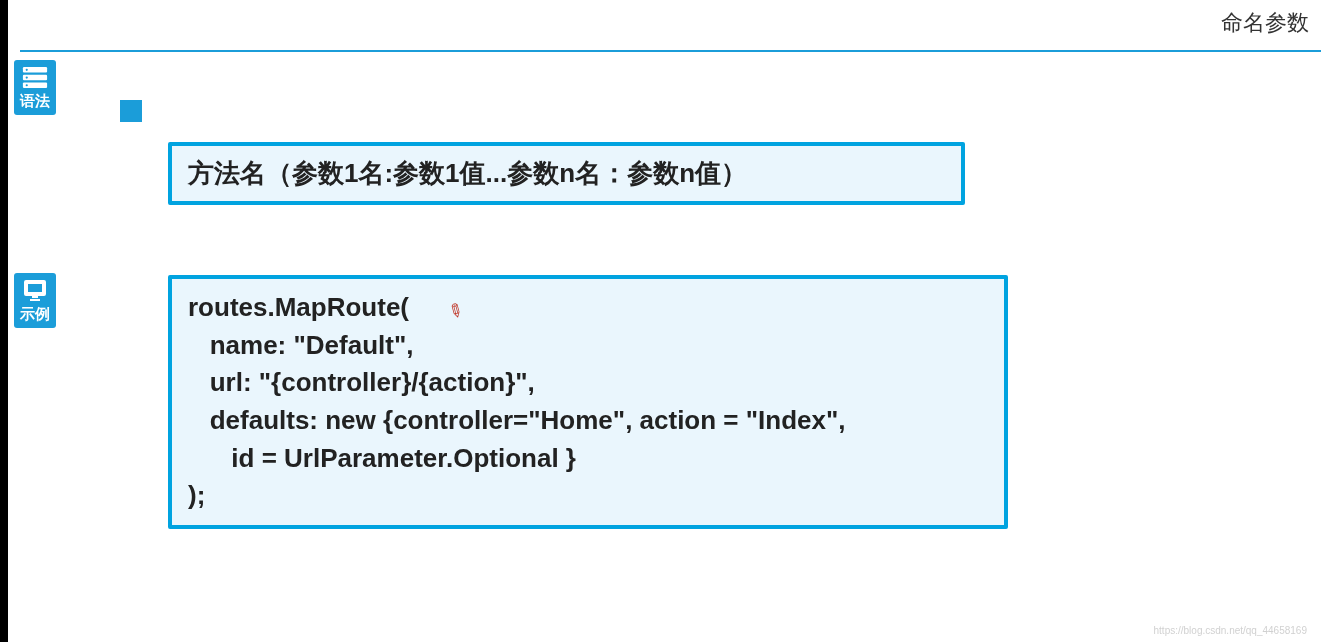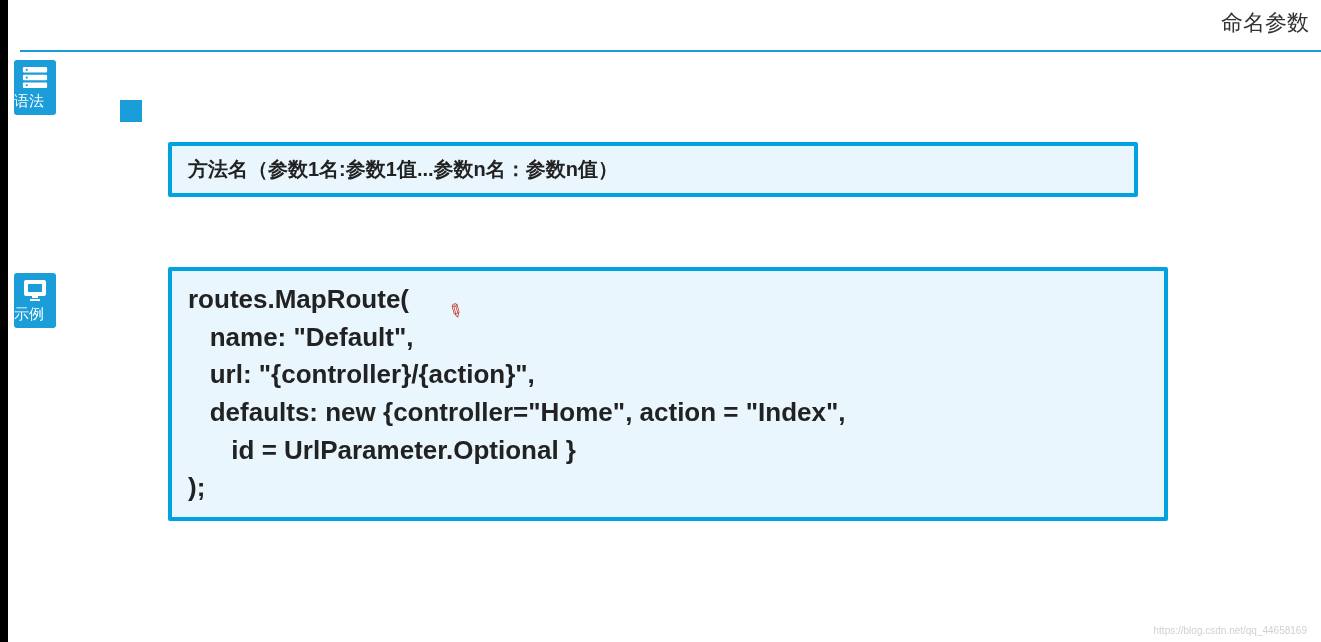--- a/index.html
+++ b/index.html
@@ -31,24 +31,25 @@
       font-weight: 500;
       background: #fff;
       padding-left: 12px;
     }
     .side-tab {
       position: absolute;
       left: 14px;
       width: 42px;
       background: #1b9dd9;
       color: #fff;
-      text-align: left;
+      text-align: center;
       border-radius: 3px;
       padding: 6px 0 4px;
       font-size: 15px;
+      font-weight: bold;
     }
     .side-tab .ico {
       width: 28px; height: 22px;
       margin: 0 auto 4px;
     }
     .tab-syntax { top: 60px; }
     .tab-example { top: 273px; }
     .content {
       position: absolute;
       left: 120px; top: 100px;
@@ -71,28 +72,28 @@
     }
     .heading.bold .txt b { font-weight: 800; }
     .box {
       margin-left: 48px;
       border: 4px solid #00a3e0;
       background: #eaf6fd;
       padding: 10px 16px;
       border-radius: 2px;
     }
     .syntax-box {
-      width: 970px;
-      font-size: 20px;
+      width: 797px;
+      font-size: 26px;
       font-weight: 700;
       color: #222;
     }
     .gap { height: 70px; }
     .code-box {
-      width: 1000px;
+      width: 840px;
       font-size: 26px;
       font-weight: 700;
       color: #222;
       line-height: 1.45;
       white-space: pre;
       font-family: Arial, "Microsoft YaHei", sans-serif;
     }
     .pen-mark {
       position: absolute;
       left: 448px; top: 300px;

